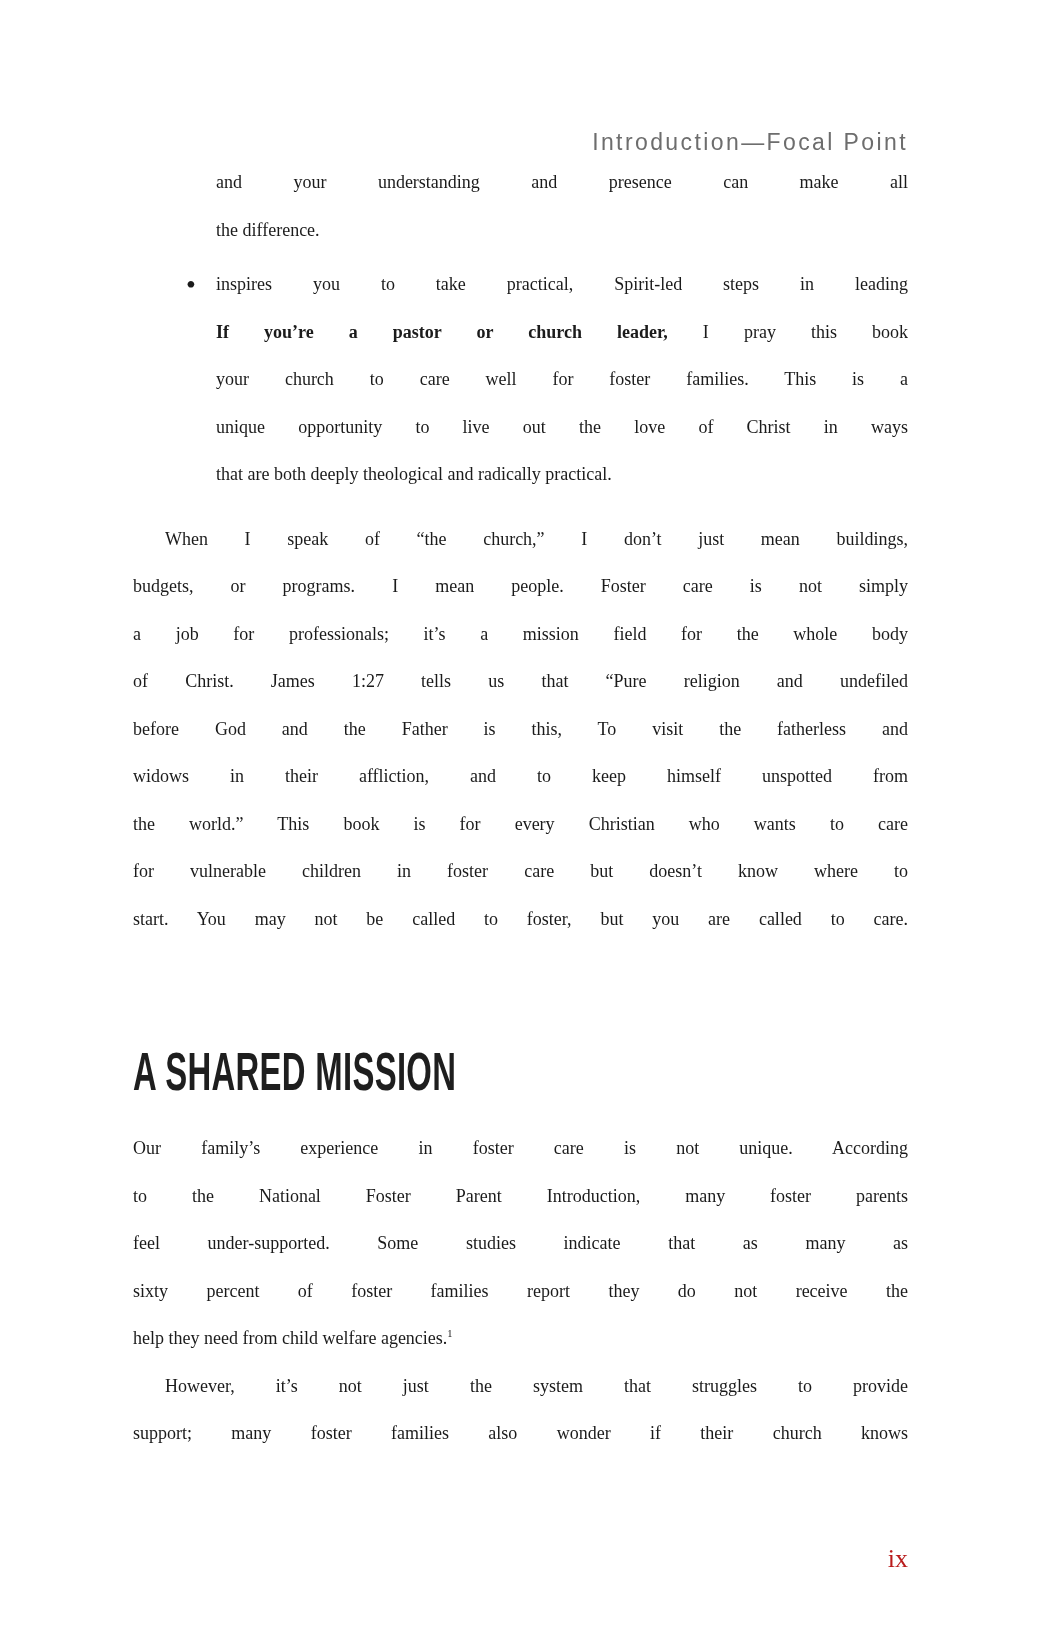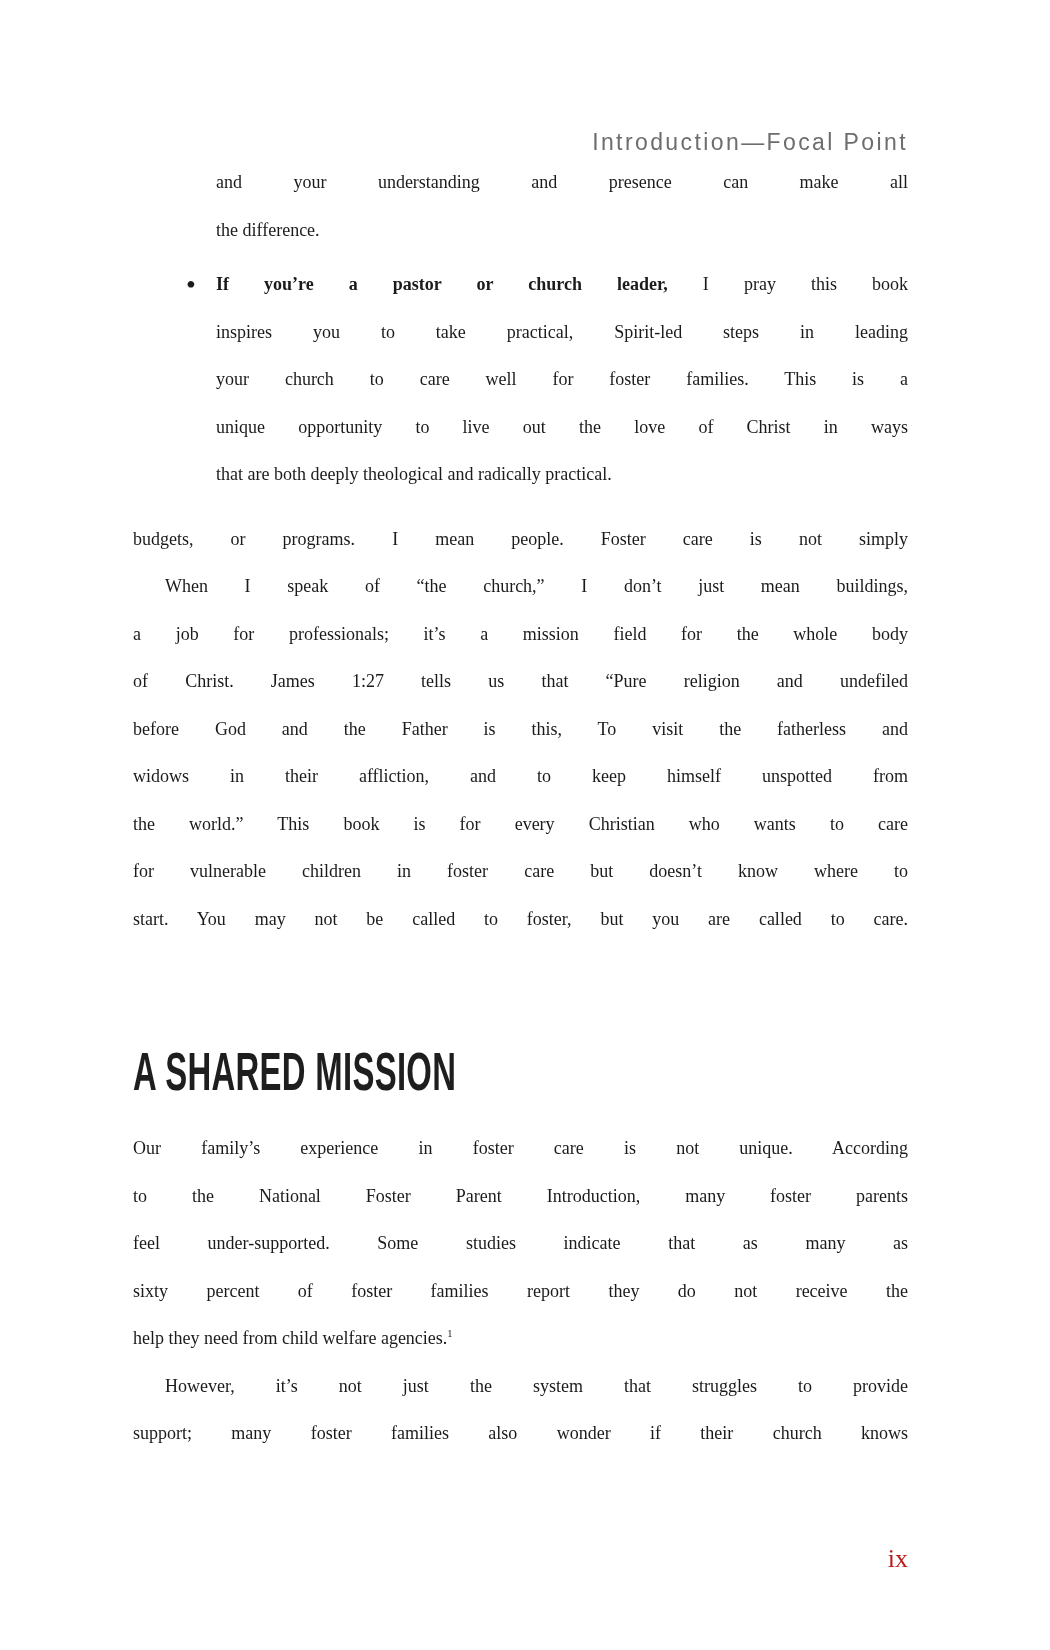--- a/index.html
+++ b/index.html
@@ -91,30 +91,30 @@
 
   <div class="content">
 
     <div class="hang">
       <div class="line">and your understanding and presence can make all</div>
       <div class="line short">the difference.</div>
     </div>
 
     <div class="hang bullet-item">
       <span class="bullet-marker">•</span>
+      <div class="line">inspires you to take practical, Spirit-led steps in leading</div>
       <div class="line"><span class="bold-lead">If you’re a pastor or church leader,</span><span> I pray this book</span></div>
-      <div class="line">inspires you to take practical, Spirit-led steps in leading</div>
       <div class="line">your church to care well for foster families. This is a</div>
       <div class="line">unique opportunity to live out the love of Christ in ways</div>
       <div class="line short">that are both deeply theological and radically practical.</div>
     </div>
 
     <div class="para-church">
+      <div class="line indent">When I speak of “the church,” I don’t just mean buildings,</div>
       <div class="line">budgets, or programs. I mean people. Foster care is not simply</div>
-      <div class="line indent">When I speak of “the church,” I don’t just mean buildings,</div>
       <div class="line">a job for professionals; it’s a mission field for the whole body</div>
       <div class="line">of Christ. James 1:27 tells us that “Pure religion and undefiled</div>
       <div class="line">before God and the Father is this, To visit the fatherless and</div>
       <div class="line">widows in their affliction, and to keep himself unspotted from</div>
       <div class="line">the world.” This book is for every Christian who wants to care</div>
       <div class="line">for vulnerable children in foster care but doesn’t know where to</div>
       <div class="line">start. You may not be called to foster, but you are called to care.</div>
     </div>
 
     <div class="section-heading">A SHARED MISSION</div>

